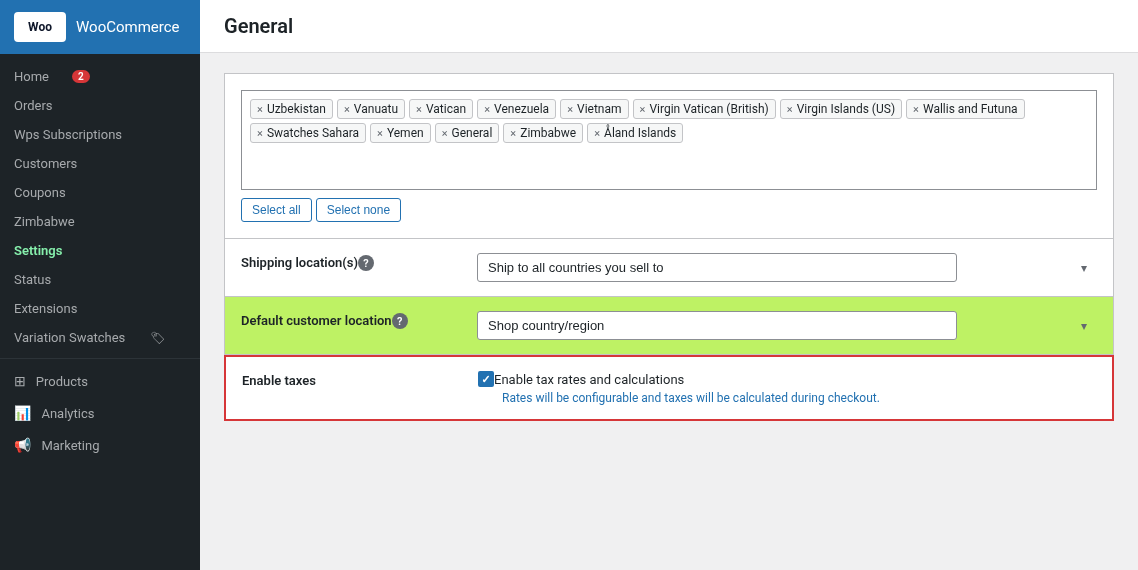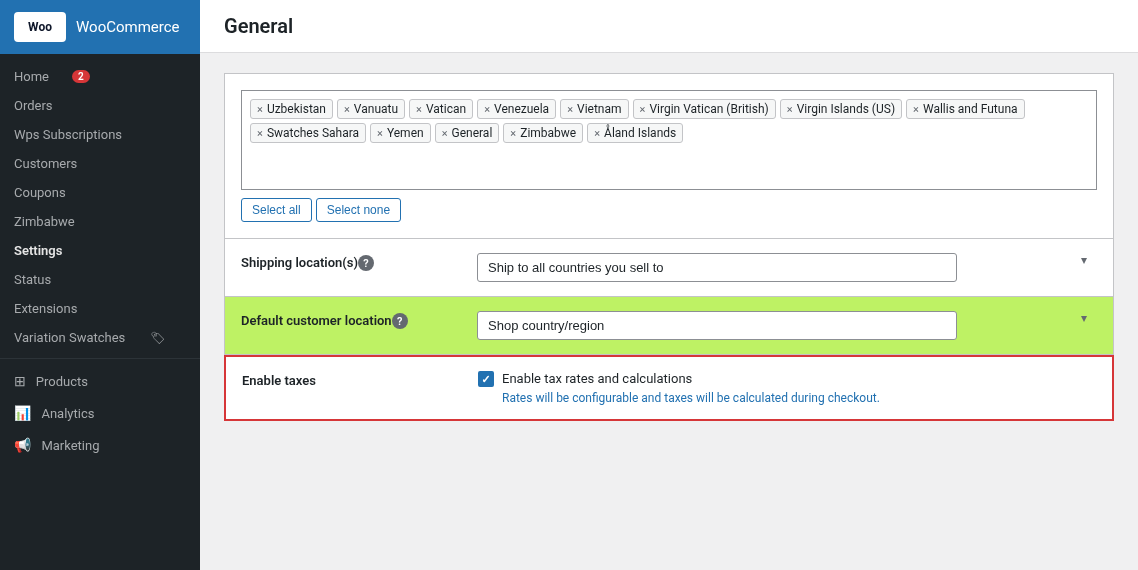--- a/index.html
+++ b/index.html
@@ -165,20 +165,21 @@
       padding: 4px 10px;
       font-size: 12px;
       cursor: pointer;
       border-radius: 3px;
     }
 
     
     .dropdown-wrap {
       position: relative;
       display: flex;
+      align-items: center;
     }
     .dropdown-select {
       width: 480px;
       border: 1px solid #8c8f94;
       background: white;
       padding: 6px 30px 6px 10px;
       font-size: 13px;
       color: #1d2327;
       appearance: none;
       cursor: pointer;
@@ -188,22 +189,21 @@
       position: absolute;
       right: 10px;
       pointer-events: none;
       color: #646970;
       font-size: 12px;
     }
 
     
     .checkbox-row {
       display: flex;
-      align-items: flex-start;
-      gap: 8px;
+      align-items: center;
       margin-bottom: 4px;
     }
     .checkbox-label {
       font-size: 13px;
       color: #1d2327;
       display: flex;
       align-items: center;
       gap: 6px;
       cursor: pointer;
     }
@@ -275,21 +275,21 @@
     </div>
     <div class="sidebar-item">
       <span>Customers</span>
     </div>
     <div class="sidebar-item">
       <span>Coupons</span>
     </div>
     <div class="sidebar-item">
       <span>Zimbabwe</span>
     </div>
-    <div class="sidebar-item active-highlight" style="color:#e5e5e5;font-weight:600;">
+    <div class="sidebar-item active-highlight" style="color:#86efac;font-weight:600;">
       <span>Settings</span>
     </div>
     <div class="sidebar-item">
       <span>Status</span>
     </div>
     <div class="sidebar-item">
       <span>Extensions</span>
     </div>
     <div class="sidebar-item">
       <span>Variation Swatches</span>

